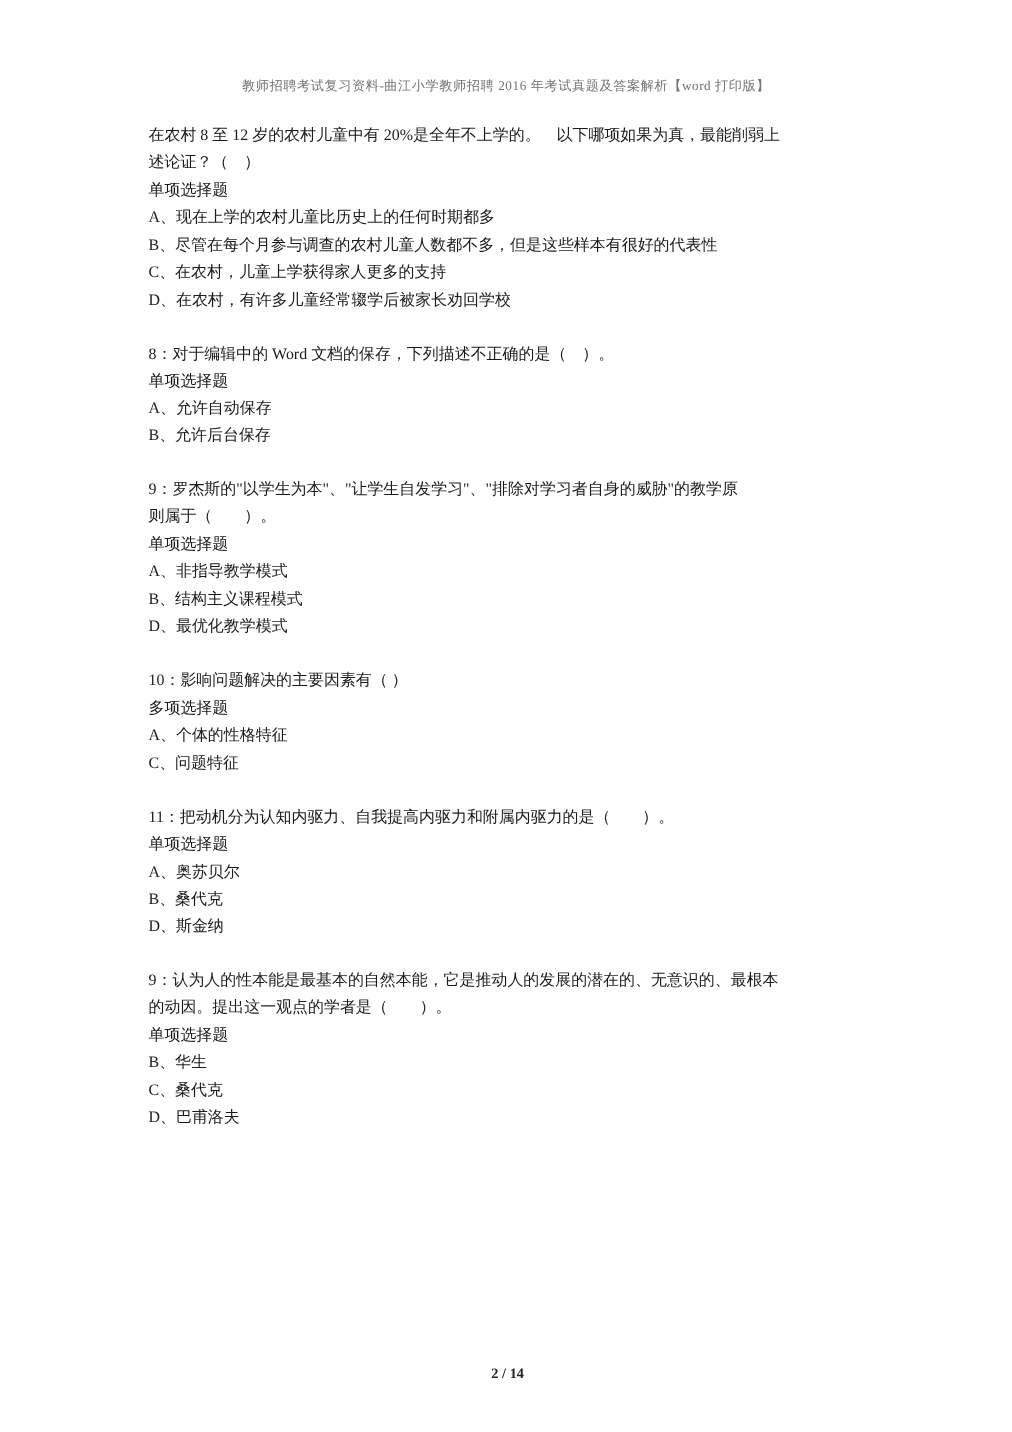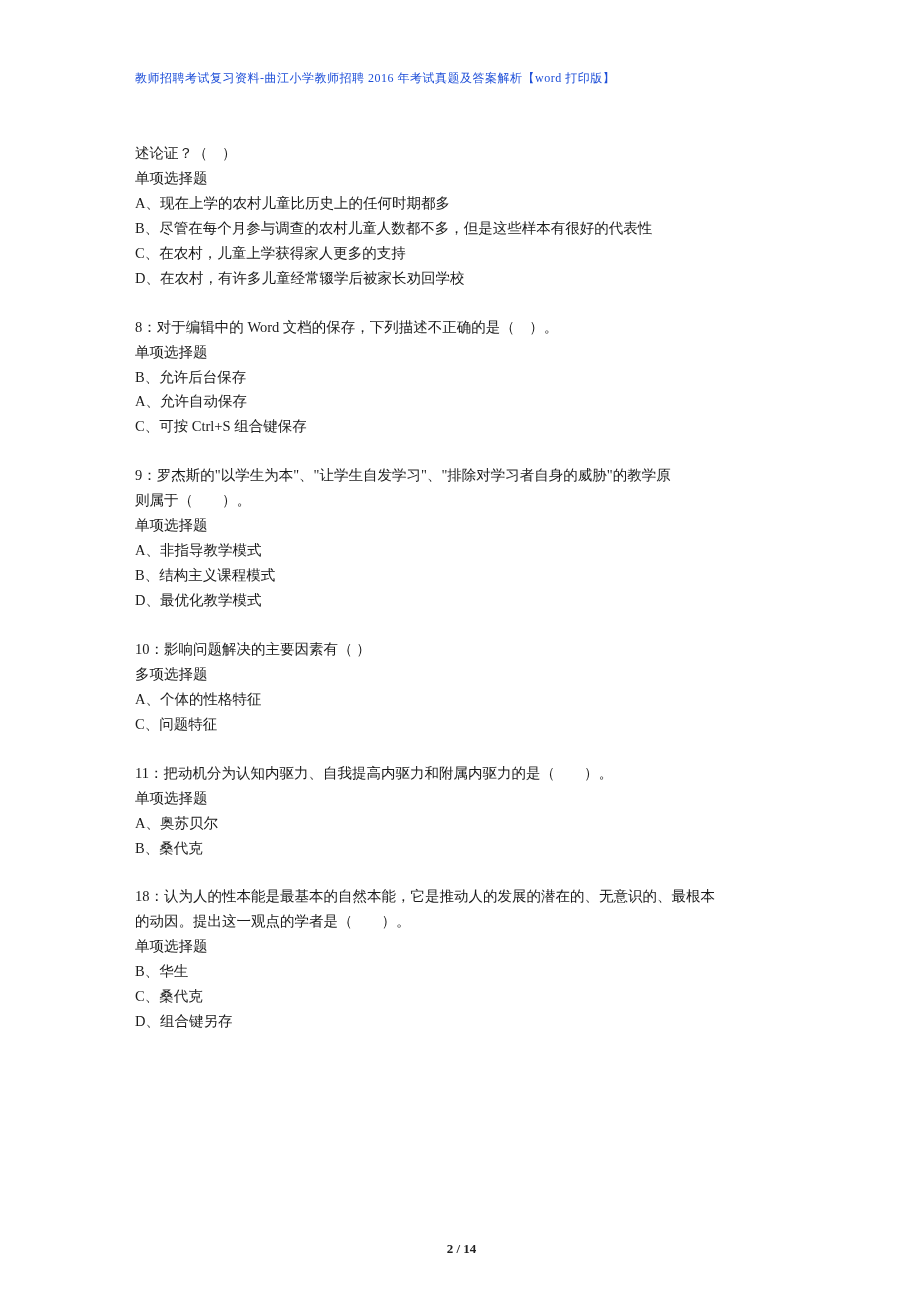--- a/index.html
+++ b/index.html
@@ -8,24 +8,24 @@
     width: 920px;
     height: 1302px;
     font-family: "SimSun", "宋体", serif;
     color: #000000;
     position: relative;
   }
   .page {
     padding: 70px 135px 0 135px;
   }
   .header {
-    text-align: left;
+    text-align: center;
     font-size: 12px;
-    color: #1d4ed8;
-    margin-bottom: 54px;
+    color: #737373;
+    margin-bottom: 24px;
     letter-spacing: 0.5px;
   }
   .content {
     font-size: 14.5px;
     line-height: 1.72;
     color: #1a1a1a;
   }
   .para { margin: 0; }
   .spacer { height: 24px; }
   .footer {
@@ -41,36 +41,36 @@
 </style>
 </head>
 <body>
 
 <div class="page">
   <div class="header">教师招聘考试复习资料-曲江小学教师招聘 2016 年考试真题及答案解析【word 打印版】</div>
 
   <div class="content">
 
     <div>
+      <p class="para">在农村 8 至 12 岁的农村儿童中有 20%是全年不上学的。　以下哪项如果为真，最能削弱上</p>
       <p class="para">述论证？（　）</p>
       <p class="para">单项选择题</p>
       <p class="para">A、现在上学的农村儿童比历史上的任何时期都多</p>
       <p class="para">B、尽管在每个月参与调查的农村儿童人数都不多，但是这些样本有很好的代表性</p>
       <p class="para">C、在农村，儿童上学获得家人更多的支持</p>
       <p class="para">D、在农村，有许多儿童经常辍学后被家长劝回学校</p>
     </div>
 
     <div class="spacer"></div>
 
     <div>
       <p class="para">8：对于编辑中的 Word 文档的保存，下列描述不正确的是（　）。</p>
       <p class="para">单项选择题</p>
+      <p class="para">A、允许自动保存</p>
       <p class="para">B、允许后台保存</p>
-      <p class="para">A、允许自动保存</p>
-      <p class="para">C、可按 Ctrl+S 组合键保存</p>
     </div>
 
     <div class="spacer"></div>
 
     <div>
       <p class="para">9：罗杰斯的"以学生为本"、"让学生自发学习"、"排除对学习者自身的威胁"的教学原</p>
       <p class="para">则属于（　　）。</p>
       <p class="para">单项选择题</p>
       <p class="para">A、非指导教学模式</p>
       <p class="para">B、结构主义课程模式</p>
@@ -86,29 +86,30 @@
       <p class="para">C、问题特征</p>
     </div>
 
     <div class="spacer"></div>
 
     <div>
       <p class="para">11：把动机分为认知内驱力、自我提高内驱力和附属内驱力的是（　　）。</p>
       <p class="para">单项选择题</p>
       <p class="para">A、奥苏贝尔</p>
       <p class="para">B、桑代克</p>
+      <p class="para">D、斯金纳</p>
     </div>
 
     <div class="spacer"></div>
 
     <div>
-      <p class="para">18：认为人的性本能是最基本的自然本能，它是推动人的发展的潜在的、无意识的、最根本</p>
+      <p class="para">9：认为人的性本能是最基本的自然本能，它是推动人的发展的潜在的、无意识的、最根本</p>
       <p class="para">的动因。提出这一观点的学者是（　　）。</p>
       <p class="para">单项选择题</p>
       <p class="para">B、华生</p>
       <p class="para">C、桑代克</p>
-      <p class="para">D、组合键另存</p>
+      <p class="para">D、巴甫洛夫</p>
     </div>
 
   </div>
 </div>
 
 <div class="footer">2 / 14</div>
 
 </body></html>

